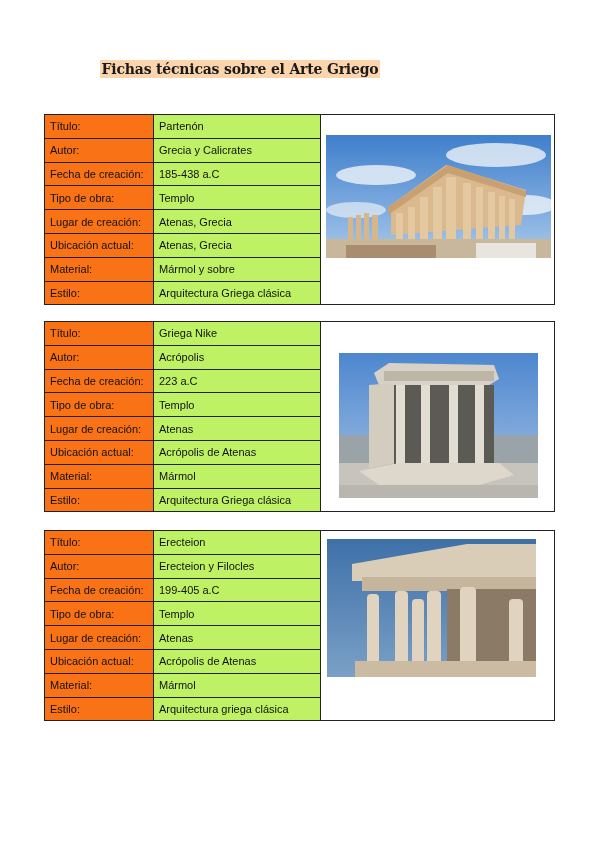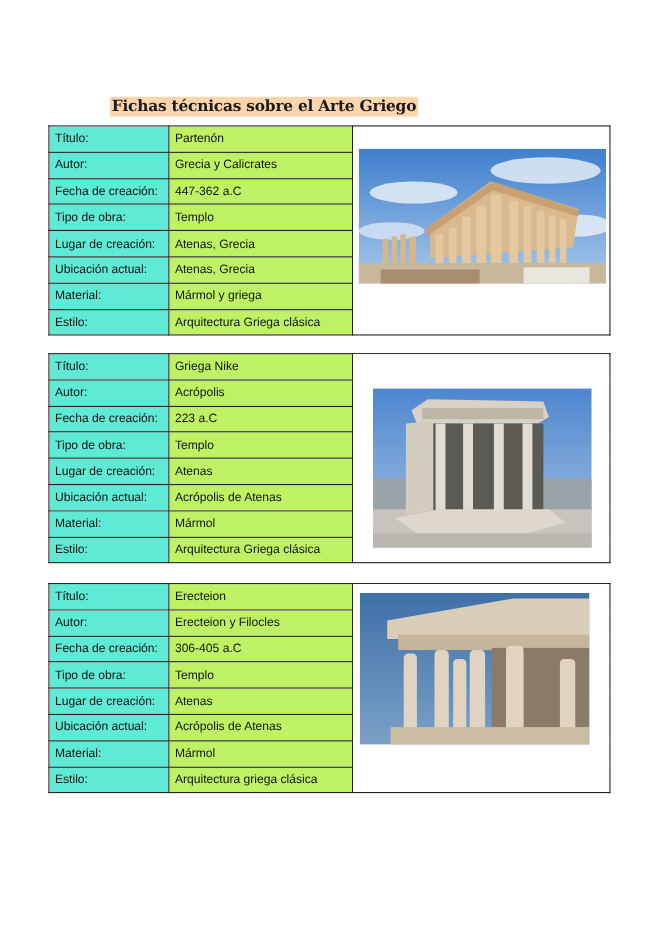--- a/index.html
+++ b/index.html
@@ -1,29 +1,29 @@
 <!DOCTYPE html>
 <html><head>
 <meta charset="utf-8">
 <style>
   html, body { margin: 0; padding: 0; background: #ffffff; }
   body { width: 600px; height: 848px; position: relative; overflow: hidden; }
-  .title-wrap { position: absolute; top: 88px; left: 0; width: 480px; text-align: center; }
+  .title-wrap { position: absolute; top: 60px; left: 0; width: 480px; text-align: center; }
   .page-title {
     display: inline-block; background: #fcd5ad; padding: 0 2px;
     font-family: "DejaVu Serif", serif; font-weight: bold; font-size: 14px;
     line-height: 18px; color: #1a1a1a; letter-spacing: -0.2px;
   }
   table.ficha {
     position: absolute; left: 44px; width: 511px;
     border-collapse: collapse; table-layout: fixed;
     font-family: "Liberation Sans", sans-serif; font-size: 11px; color: #111;
   }
   table.ficha td { border: 1.3px solid #222; height: 22.8px; padding: 0 5px; white-space: nowrap; overflow: hidden; }
-  td.label { background: #5eead4; width: 98px; }
+  td.label { background: #f97316; width: 98px; }
   td.value { background: #bef264; width: 156px; }
   td.img-cell { background: #fff; padding: 0; position: relative; vertical-align: top; }
   .pic { position: absolute; overflow: hidden; }
   .pic svg { display: block; width: 100%; height: 100%; }
 </style>
 </head>
 <body>
 
 <div class="title-wrap">
   <span class="page-title">Fichas técnicas sobre el Arte Griego</span>
@@ -74,37 +74,37 @@
         </svg>
       </div>
     </td>
   </tr>
   <tr>
     <td class="label">Autor:</td>
     <td class="value">Grecia y Calicrates</td>
   </tr>
   <tr>
     <td class="label">Fecha de creación:</td>
-    <td class="value">447-362 a.C</td>
+    <td class="value">185-438 a.C</td>
   </tr>
   <tr>
     <td class="label">Tipo de obra:</td>
     <td class="value">Templo</td>
   </tr>
   <tr>
     <td class="label">Lugar de creación:</td>
     <td class="value">Atenas, Grecia</td>
   </tr>
   <tr>
     <td class="label">Ubicación actual:</td>
     <td class="value">Atenas, Grecia</td>
   </tr>
   <tr>
     <td class="label">Material:</td>
-    <td class="value">Mármol y griega</td>
+    <td class="value">Mármol y sobre</td>
   </tr>
   <tr>
     <td class="label">Estilo:</td>
     <td class="value">Arquitectura Griega clásica</td>
   </tr>
 </tbody>
   </table>
 
 <table class="ficha" style="top:321px;">
   <tbody>
@@ -200,21 +200,21 @@
         </svg>
       </div>
     </td>
   </tr>
   <tr>
     <td class="label">Autor:</td>
     <td class="value">Erecteion y Filocles</td>
   </tr>
   <tr>
     <td class="label">Fecha de creación:</td>
-    <td class="value">306-405 a.C</td>
+    <td class="value">199-405 a.C</td>
   </tr>
   <tr>
     <td class="label">Tipo de obra:</td>
     <td class="value">Templo</td>
   </tr>
   <tr>
     <td class="label">Lugar de creación:</td>
     <td class="value">Atenas</td>
   </tr>
   <tr>

